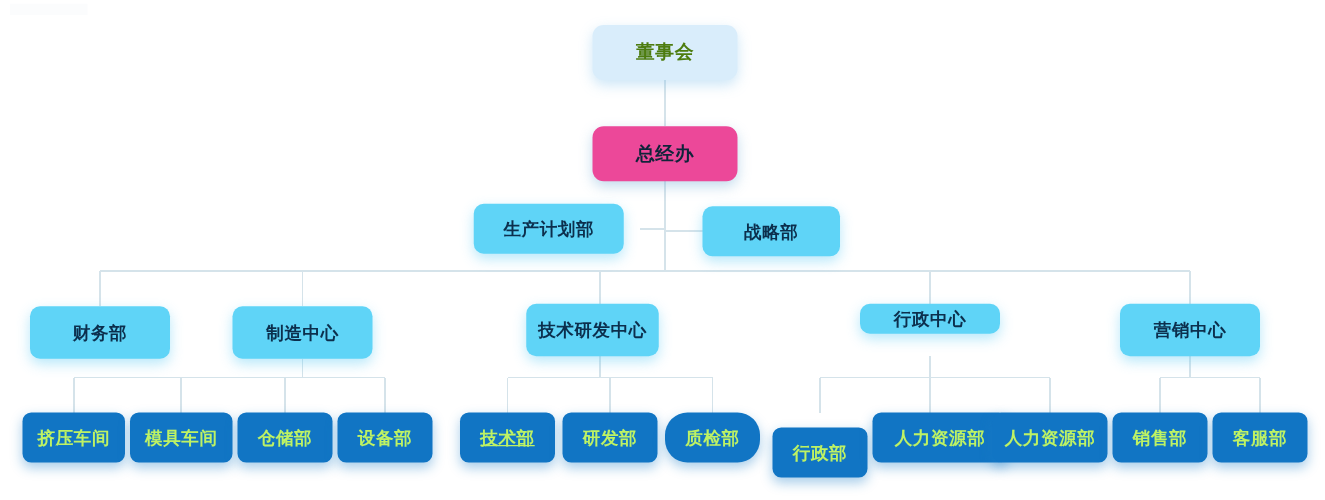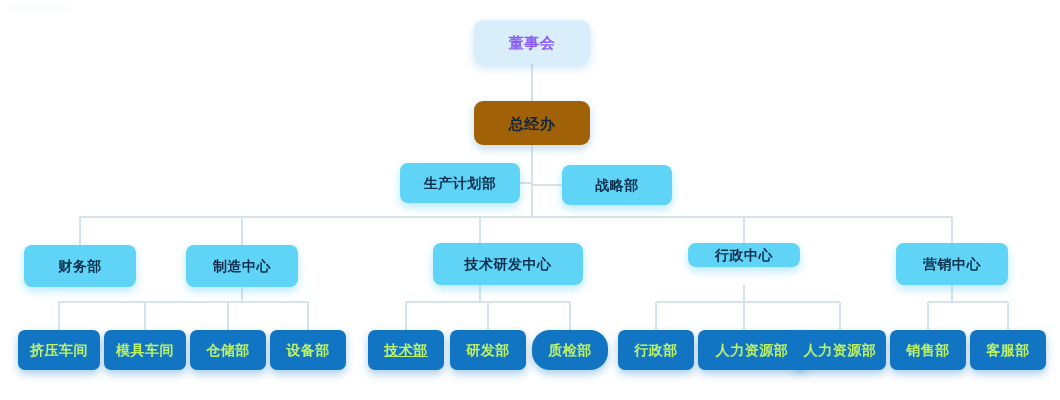--- a/index.html
+++ b/index.html
@@ -38,27 +38,28 @@
     white-space: nowrap;
     z-index: 2;
   }
   .node-label {
     display: block;
     line-height: 1;
   }
   
   .lvl-board {
     background: #d9edfb;
-    color: #8b5cf6;
+    color: #4d7c0f;
     font-size: 15px;
     border-radius: 9px;
     box-shadow: 0 4px 10px rgba(120, 190, 235, 0.38);
+    font-family: Liberation Mono, monospace;
   }
   .lvl-gm {
-    background: #a16207;
+    background: #ec4899;
     color: #10243a;
     font-size: 15px;
     border-radius: 9px;
     box-shadow: 0 4px 10px rgba(120, 175, 215, 0.45);
   }
   .lvl-mid {
     background: #5fd4f7;
     color: #0c2f4d;
     font-size: 14px;
     border-radius: 8px;
@@ -121,33 +122,33 @@
       <line x1="1008" y1="302" x2="1008" y2="330" stroke="#d5e3ea" stroke-width="1.4" shape-rendering="crispEdges"></line>
     </svg>
 
   <div id="node-layer">
       <div class="node lvl-board" style="left: 474px; top: 20px; width: 116px; height: 44px;">
         <span class="node-label">董事会</span>
       </div>
       <div class="node lvl-gm" style="left: 474px; top: 101px; width: 116px; height: 44px;">
         <span class="node-label">总经办</span>
       </div>
-      <div class="node lvl-mid" style="left: 400px; top: 163px; width: 120px; height: 40px;">
+      <div class="node lvl-mid" style="left: 379px; top: 163px; width: 120px; height: 40px;">
         <span class="node-label">生产计划部</span>
       </div>
       <div class="node lvl-mid" style="left: 562px; top: 165px; width: 110px; height: 40px;">
         <span class="node-label">战略部</span>
       </div>
       <div class="node lvl-mid" style="left: 24px; top: 245px; width: 112px; height: 42px;">
         <span class="node-label">财务部</span>
       </div>
       <div class="node lvl-mid" style="left: 186px; top: 245px; width: 112px; height: 42px;">
         <span class="node-label">制造中心</span>
       </div>
-      <div class="node lvl-mid" style="left: 433px; top: 243px; width: 150px; height: 42px;">
+      <div class="node lvl-mid" style="left: 421px; top: 243px; width: 106px; height: 42px;">
         <span class="node-label">技术研发中心</span>
       </div>
       <div class="node lvl-mid" style="left: 688px; top: 243px; width: 112px; height: 24px;">
         <span class="node-label">行政中心</span>
       </div>
       <div class="node lvl-mid" style="left: 896px; top: 243px; width: 112px; height: 42px;">
         <span class="node-label">营销中心</span>
       </div>
       <div class="node lvl-leaf" style="left: 18px; top: 330px; width: 82px; height: 40px;">
         <span class="node-label">挤压车间</span>
@@ -163,21 +164,21 @@
       </div>
       <div class="node lvl-leaf" style="left: 368px; top: 330px; width: 76px; height: 40px; text-decoration: underline;">
         <span class="node-label">技术部</span>
       </div>
       <div class="node lvl-leaf" style="left: 450px; top: 330px; width: 76px; height: 40px;">
         <span class="node-label">研发部</span>
       </div>
       <div class="node lvl-leaf" style="left: 532px; top: 330px; width: 76px; height: 40px; border-radius: 18px;">
         <span class="node-label">质检部</span>
       </div>
-      <div class="node lvl-leaf" style="left: 618px; top: 330px; width: 76px; height: 40px;">
+      <div class="node lvl-leaf" style="left: 618px; top: 342px; width: 76px; height: 40px;">
         <span class="node-label">行政部</span>
       </div>
       <div class="node lvl-leaf" style="left: 698px; top: 330px; width: 108px; height: 40px;">
         <span class="node-label">人力资源部</span>
       </div>
       <div class="node lvl-leaf" style="left: 794px; top: 330px; width: 92px; height: 40px;">
         <span class="node-label">人力资源部</span>
       </div>
       <div class="node lvl-leaf" style="left: 890px; top: 330px; width: 76px; height: 40px;">
         <span class="node-label">销售部</span>

